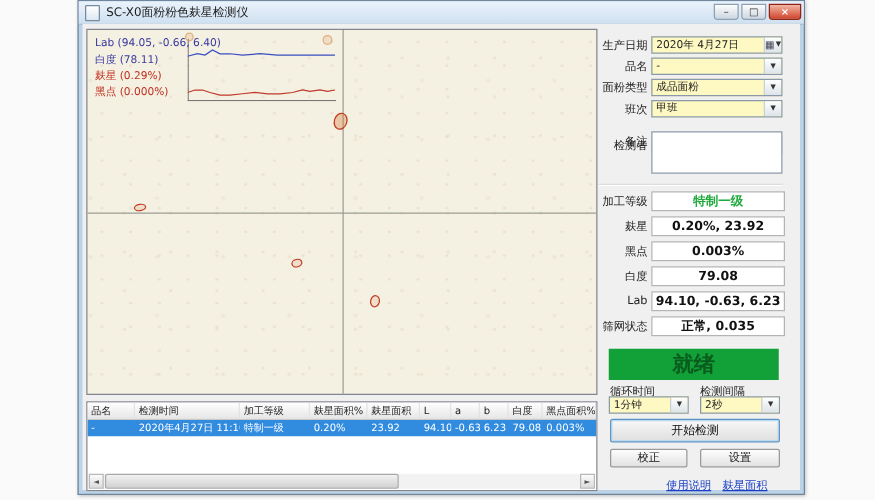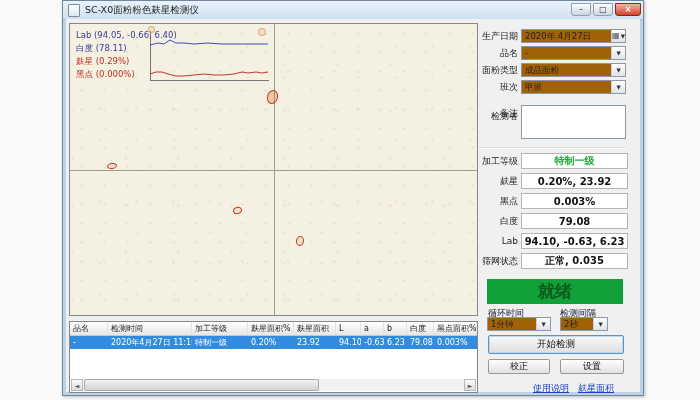--- a/index.html
+++ b/index.html
@@ -62,21 +62,21 @@
   .hscroll{position:absolute;left:1px;right:1px;bottom:1px;height:12px;background:#f2f2f2;}
   .sbtn{position:absolute;top:0;width:12px;height:12px;font-size:6px;line-height:12px;text-align:center;
         color:#555;background:linear-gradient(#fbfbfb,#dcdcdc);border:1px solid #b9b9b9;box-sizing:border-box;}
   .sbtn.left{left:0;}.sbtn.right{right:0;}
   .sthumb{position:absolute;top:0;left:13px;width:235px;height:12px;box-sizing:border-box;
           background:linear-gradient(#f2f2f2,#d2d2d2);border:1px solid #a8a8a8;border-radius:2px;}
 
   
   .rrow{position:absolute;left:410px;width:150px;display:flex;align-items:center;}
   .rlabel{flex:0 0 42px;text-align:right;margin-right:3px;font-size:9px;color:#222;white-space:nowrap;}
-  .combo{flex:1;position:relative;height:14px;background:#a16207;border:1px solid #8a99a8;
+  .combo{flex:1;position:relative;height:14px;background:#fef9c3;border:1px solid #8a99a8;
          box-sizing:border-box;font-size:8.5px;line-height:12px;padding-left:3px;overflow:hidden;}
   .combo .btn{position:absolute;right:0;top:0;bottom:0;width:13px;
               background:linear-gradient(#fefefe,#dde4ea);border-left:1px solid #c8d0d8;
               display:flex;align-items:center;justify-content:center;font-size:5.5px;color:#333;gap:1px;}
   .combo .cal{font-size:8px;color:#445;}
   .remarkbox{flex:1;height:34px;background:#fff;border:1px solid #8a99a8;box-sizing:border-box;
              font-size:8.5px;resize:none;font-family:inherit;}
   .sep{position:absolute;left:413px;width:147px;height:1px;background:#dcdcdc;border-bottom:1px solid #fff;}
   .resrow{position:absolute;left:410px;width:152px;display:flex;align-items:center;}
   .resbox{flex:1;height:16px;background:#fff;border:1px solid #b4b4b4;box-sizing:border-box;
@@ -256,21 +256,21 @@
 
     <span class="ctl-label" style="left:422px;">循环时间</span>
     <span class="ctl-label" style="left:494px;">检测间隔</span>
 
     <span class="combo ctl-combo" style="left:421px;width:64px;">
       <span>1分钟</span>
       <span class="btn">
           <span>▼</span>
         </span>
     </span>
-    <span class="combo ctl-combo" style="left:494px;width:48px;">
+    <span class="combo ctl-combo" style="left:494px;width:64px;">
       <span>2秒</span>
       <span class="btn">
           <span>▼</span>
         </span>
     </span>
 
     <div class="bigbtn">开始检测</div>
     <div class="smallbtn" style="left:422px;width:62px;">校正</div>
     <div class="smallbtn" style="left:494px;width:64px;">设置</div>
 

